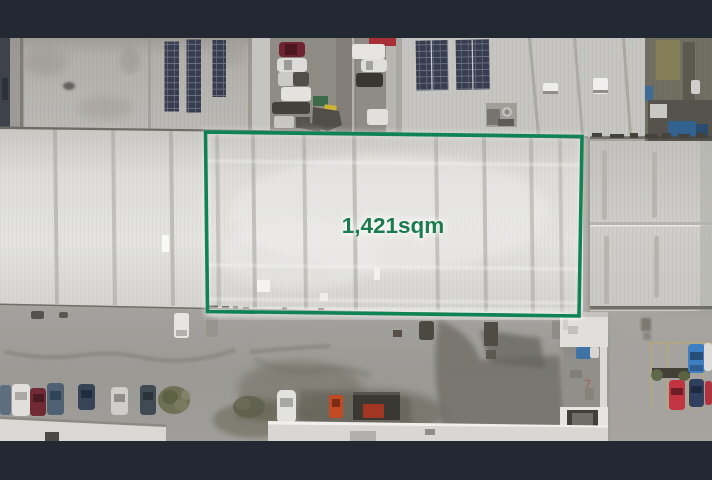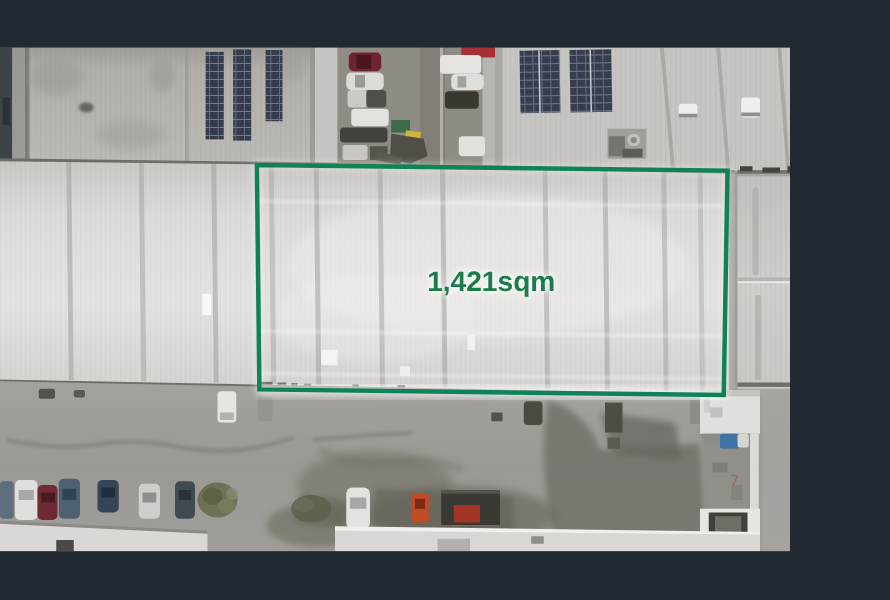--- a/index.html
+++ b/index.html
@@ -1,16 +1,16 @@
 <!DOCTYPE html>
 <html><head>
 <meta charset="utf-8">
 <style>
 html,body{margin:0;padding:0;background:#222932;}
-#stage{position:relative;width:632px;height:480px;overflow:hidden;background:#0369a1;font-family:"Liberation Sans",sans-serif;}
+#stage{position:relative;width:712px;height:480px;overflow:hidden;background:#eab308;font-family:"Liberation Sans",sans-serif;}
 svg{display:block;}
 </style>
 </head>
 <body>
 <div id="stage">
 <svg width="712" height="480" viewBox="0 0 712 480" xmlns="http://www.w3.org/2000/svg">
 <defs>
   <linearGradient id="mainroof" x1="0" y1="0" x2="0" y2="1">
     <stop offset="0" stop-color="#c8c7c4"></stop>
     <stop offset="0.25" stop-color="#dddcd9"></stop>

